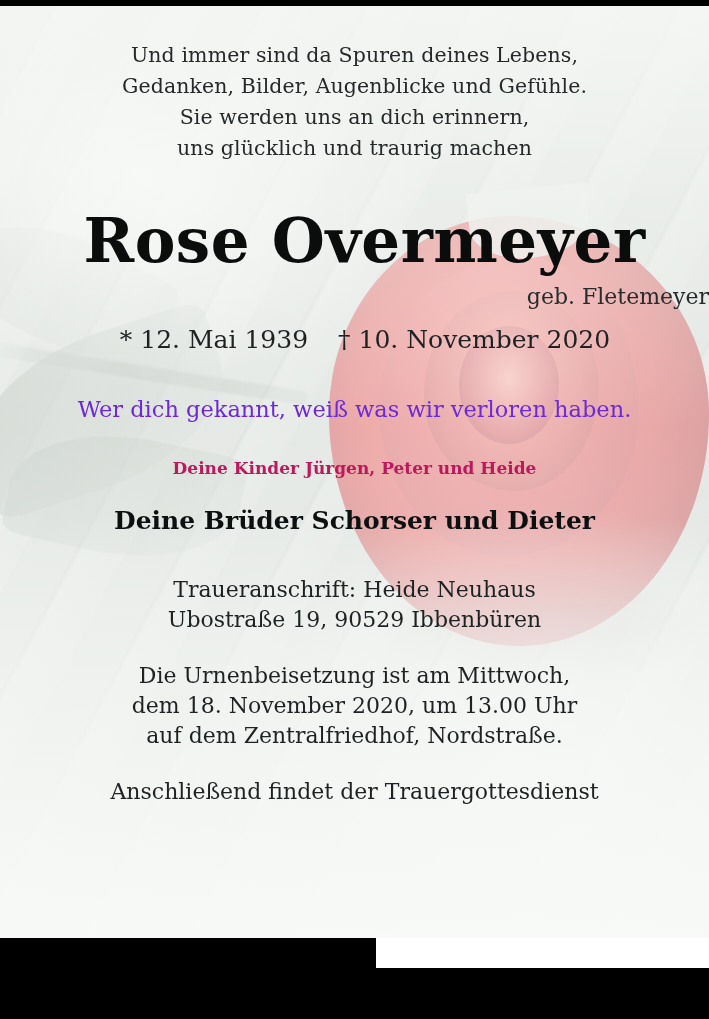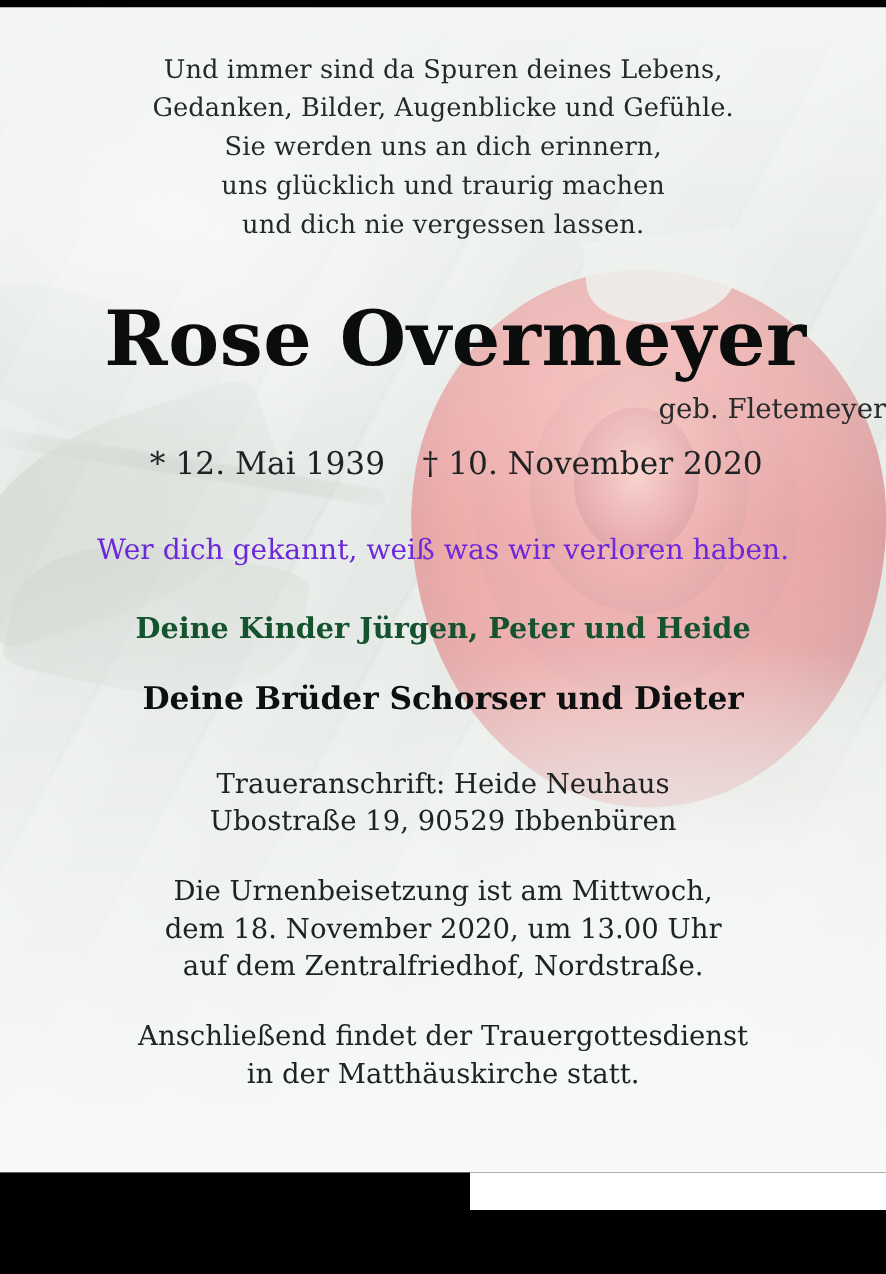--- a/index.html
+++ b/index.html
@@ -195,23 +195,23 @@
   .dates .sep { display: inline-block; width: 30px; }
 
   .verse {
     margin-top: 42px;
     font-size: 22.5px;
     color: #6d28d9;
   }
 
   .family-1 {
     margin-top: 36px;
-    font-size: 23px;
+    font-size: 17px;
     font-weight: 700;
-    color: #14532d;
+    color: #be185d;
   }
   .family-sub {
     margin-top: 6px;
     font-size: 22px;
     font-weight: 700;
     color: #121515;
   }
   .family-2 {
     margin-top: 28px;
     font-size: 25px;
@@ -256,21 +256,20 @@
     <div class="bg-wash"></div>
     <div class="fade"></div>
 
     <div class="content">
 
       <div class="poem">
         <div>Und immer sind da Spuren deines Lebens,</div>
         <div>Gedanken, Bilder, Augenblicke und Gefühle.</div>
         <div>Sie werden uns an dich erinnern,</div>
         <div>uns glücklich und traurig machen</div>
-        <div>und dich nie vergessen lassen.</div>
       </div>
 
       <div class="name">Rose Overmeyer</div>
 
       <div class="maiden">geb. Fletemeyer</div>
 
       <div class="dates">
         <span>* 12. Mai 1939</span><span class="sep"></span><span>† 10. November 2020</span>
       </div>
 
@@ -285,21 +284,20 @@
       </div>
 
       <div class="block tight">
         <div>Die Urnenbeisetzung ist am Mittwoch,</div>
         <div>dem 18. November 2020, um 13.00 Uhr</div>
         <div>auf dem Zentralfriedhof, Nordstraße.</div>
       </div>
 
       <div class="block tight">
         <div>Anschließend findet der Trauergottesdienst</div>
-        <div>in der Matthäuskirche statt.</div>
       </div>
 
     </div>
   </div>
 
   <div class="bottom-bar"></div>
   <div class="bottom-notch"></div>
 
 </div>
 

